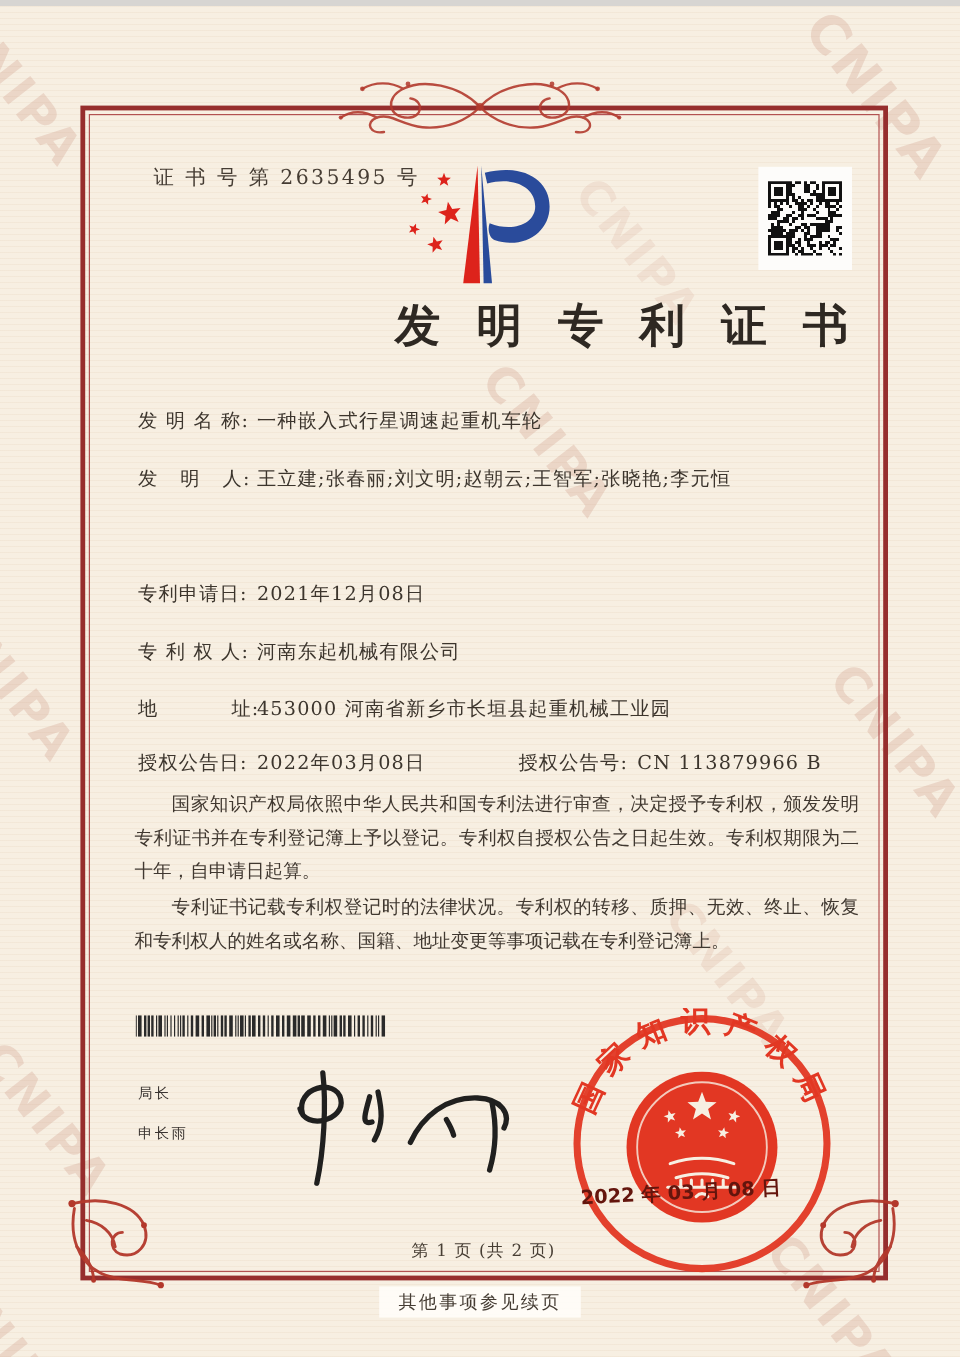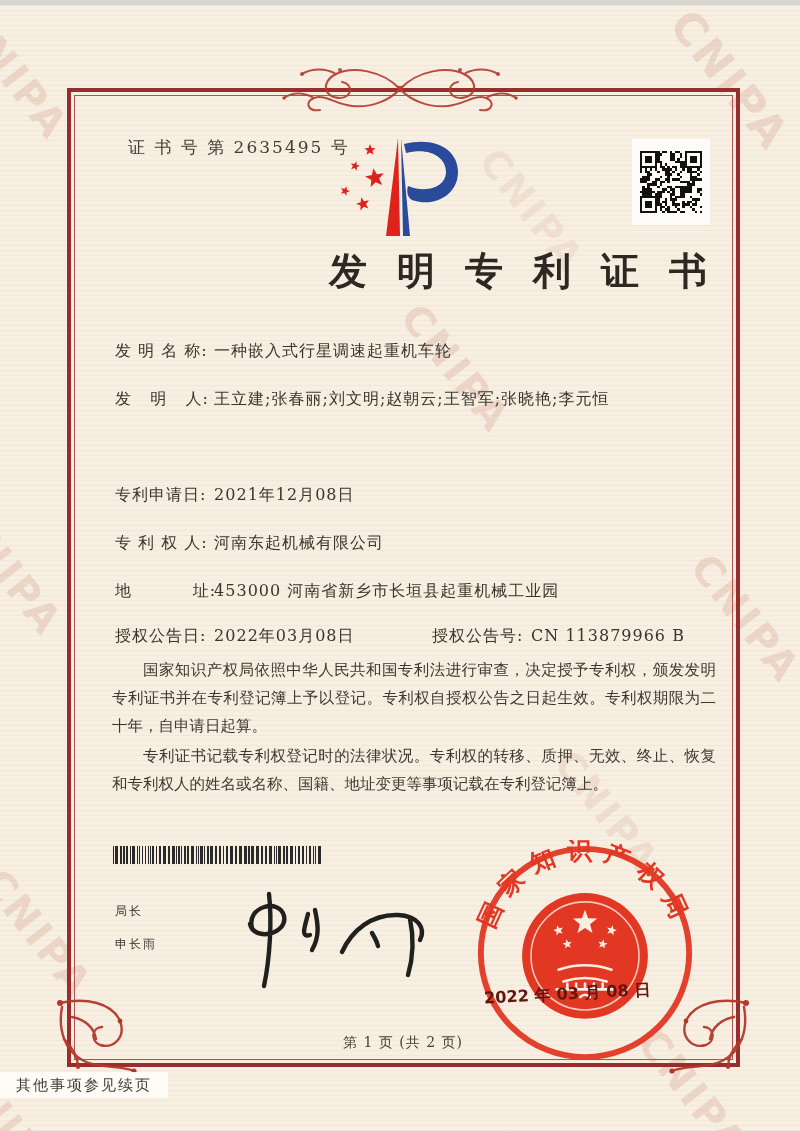--- a/index.html
+++ b/index.html
@@ -23,21 +23,21 @@
   .fvalue{margin-left:0px;letter-spacing:1px;}
   .paras{position:absolute;left:112px;top:656px;width:604px;font-size:15.5px;
     line-height:28px;color:#403830;text-align:justify;}
   .paras p{margin:0 0 2px 0;text-indent:2em;}
   .qrbox{position:absolute;left:632px;top:139px;width:78px;height:86px;background:#fdfcfa;
     display:flex;align-items:center;justify-content:center;}
   .signer{position:absolute;left:115px;font-family:"DejaVu Sans","Liberation Sans",sans-serif;
     font-size:12px;color:#3a3431;letter-spacing:2px;}
   .pageinfo{position:absolute;left:0;top:1034px;width:806px;text-align:center;
     font-size:14px;color:#473e34;letter-spacing:1px;}
-  .contnote{position:absolute;left:0;top:1076px;width:800px;font-size:15px;color:#453c33;}
+  .contnote{position:absolute;left:0;top:1076px;width:800px;text-align:center;font-size:15px;color:#453c33;}
   .contnote span{background:rgba(255,253,248,0.92);padding:4px 16px;letter-spacing:2px;}
   svg{display:block;}
 </style>
 </head>
 <body>
 
 <div class="page">
 
   <div class="topstrip"></div>
 

